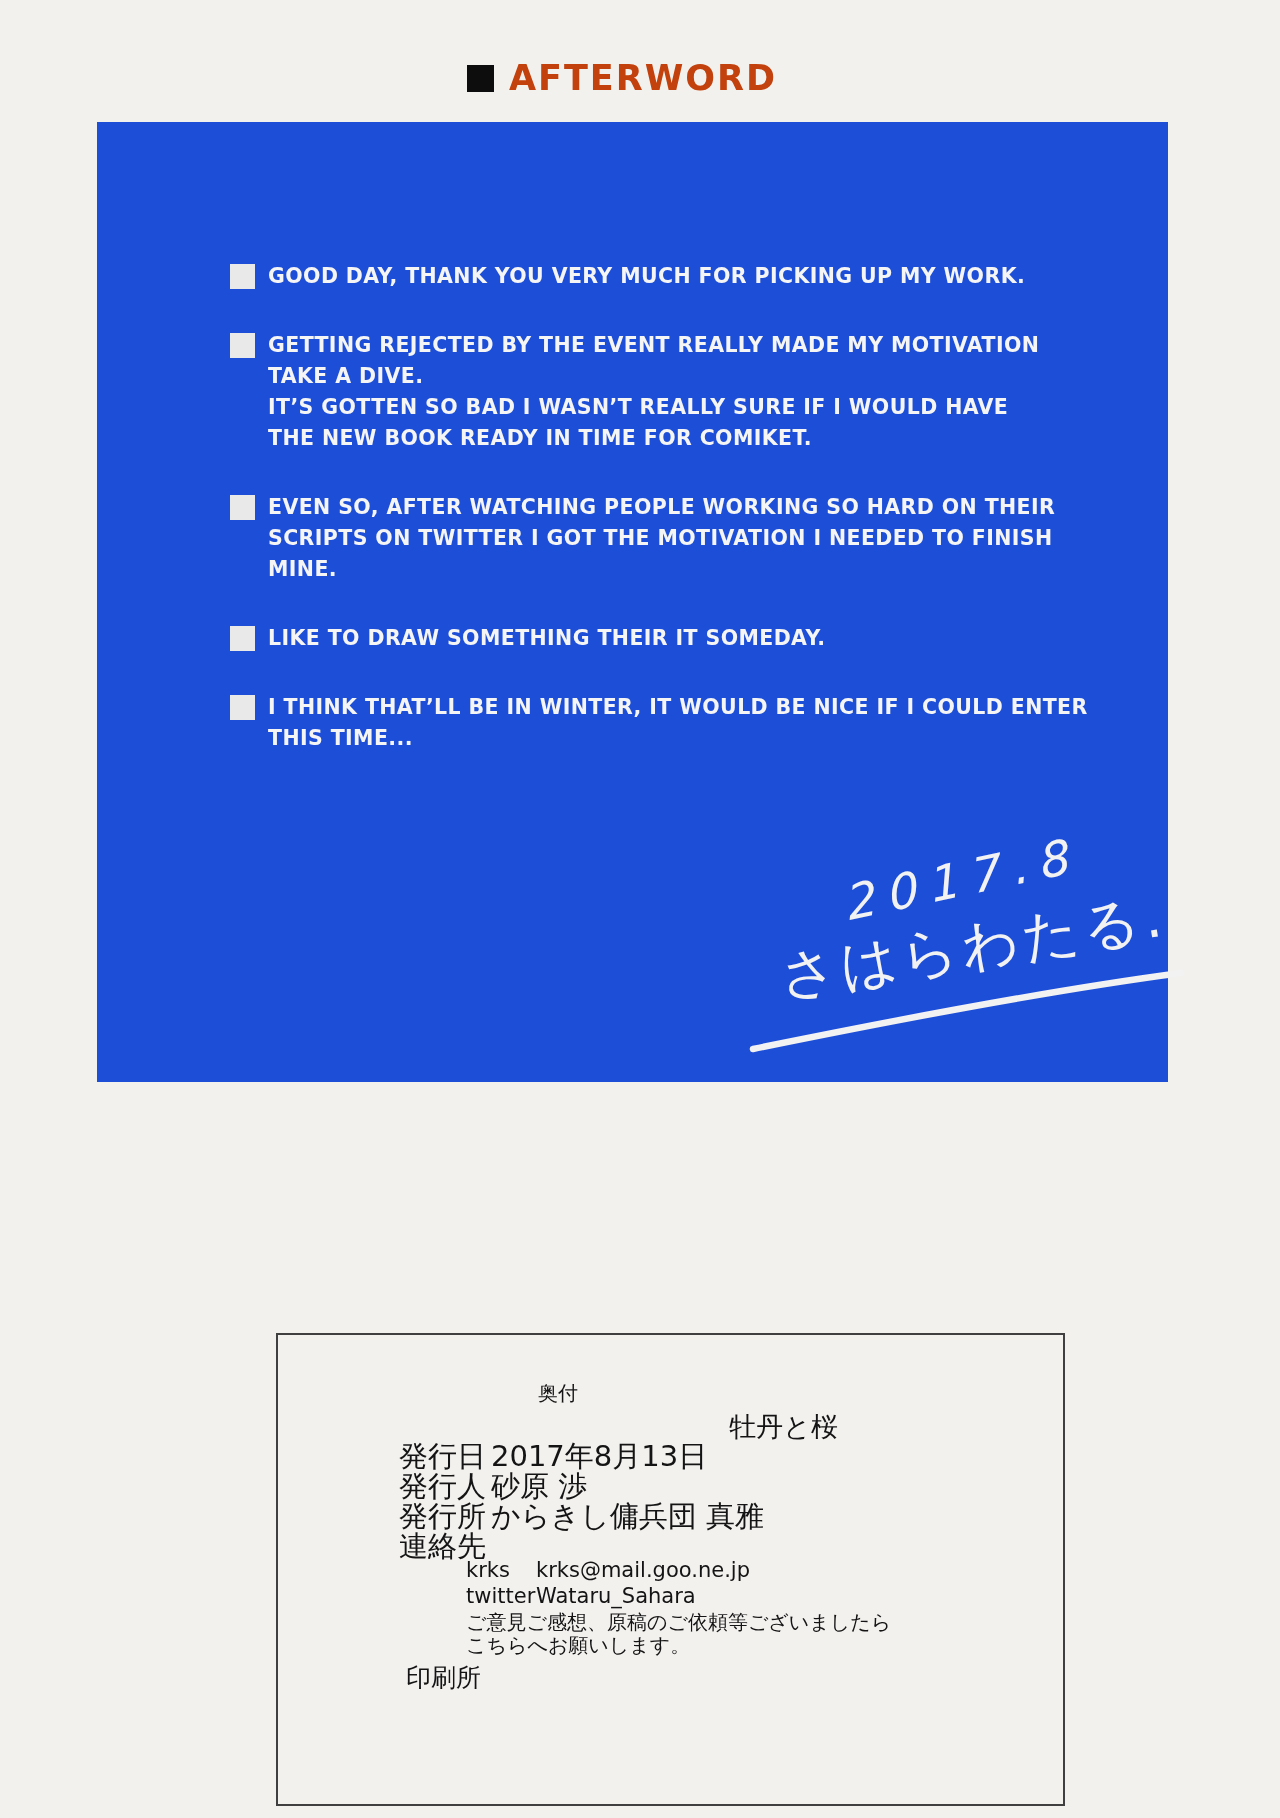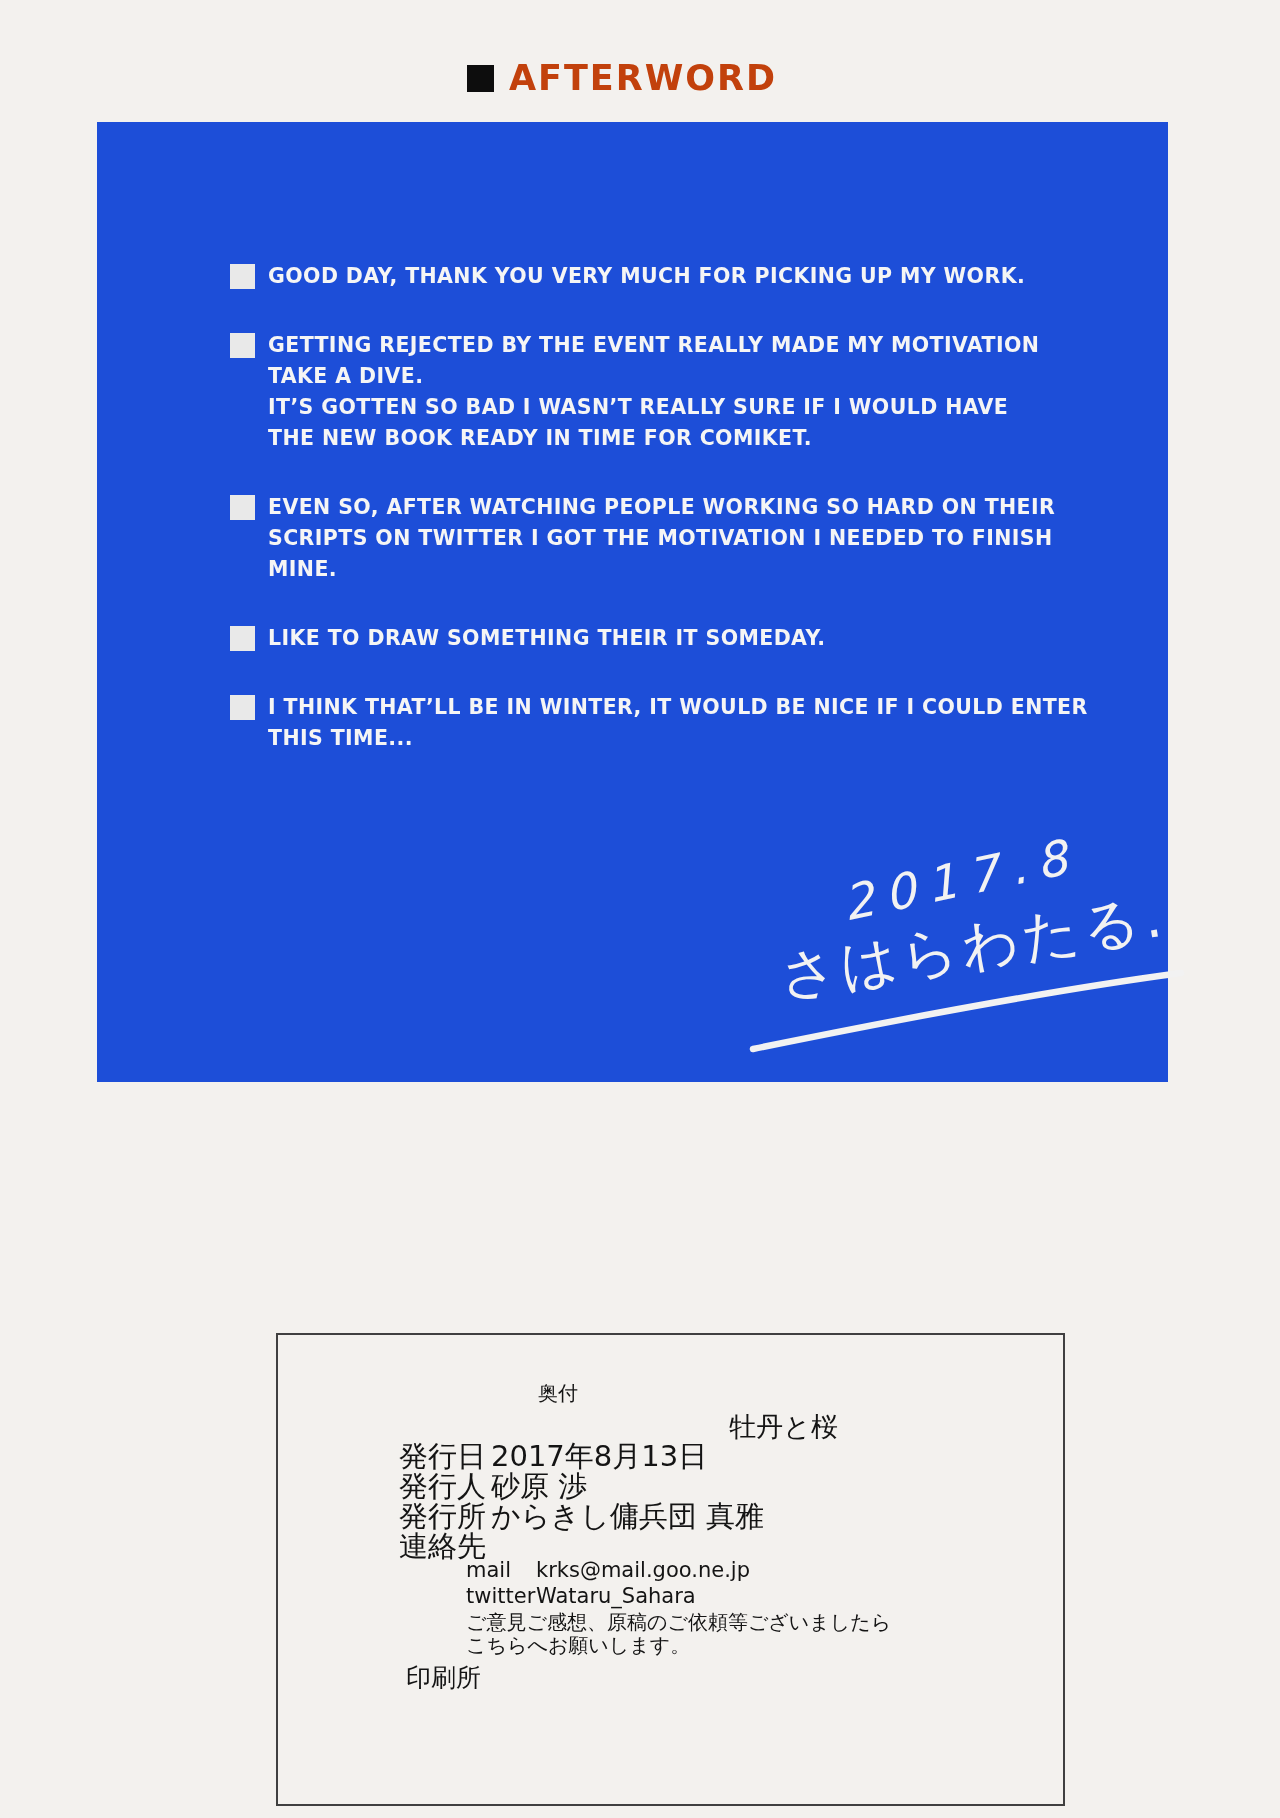--- a/index.html
+++ b/index.html
@@ -167,21 +167,21 @@
       <span class="col-value">からきし傭兵団 真雅</span>
     </div>
     <div class="col-row">
       <span class="col-label">連絡先</span>
       <span class="col-value"></span>
     </div>
   </div>
 
   <div class="col-contacts">
     <div class="col-contact">
-      <span class="c-label">mail</span>
+      <span class="c-label">krks</span>
       <span class="c-value">krks@mail.goo.ne.jp</span>
     </div>
     <div class="col-contact">
       <span class="c-label">twitter</span>
       <span class="c-value">Wataru_Sahara</span>
     </div>
   </div>
 
   <div class="col-notes">
     <span>ご意見ご感想、原稿のご依頼等ございましたら</span>

